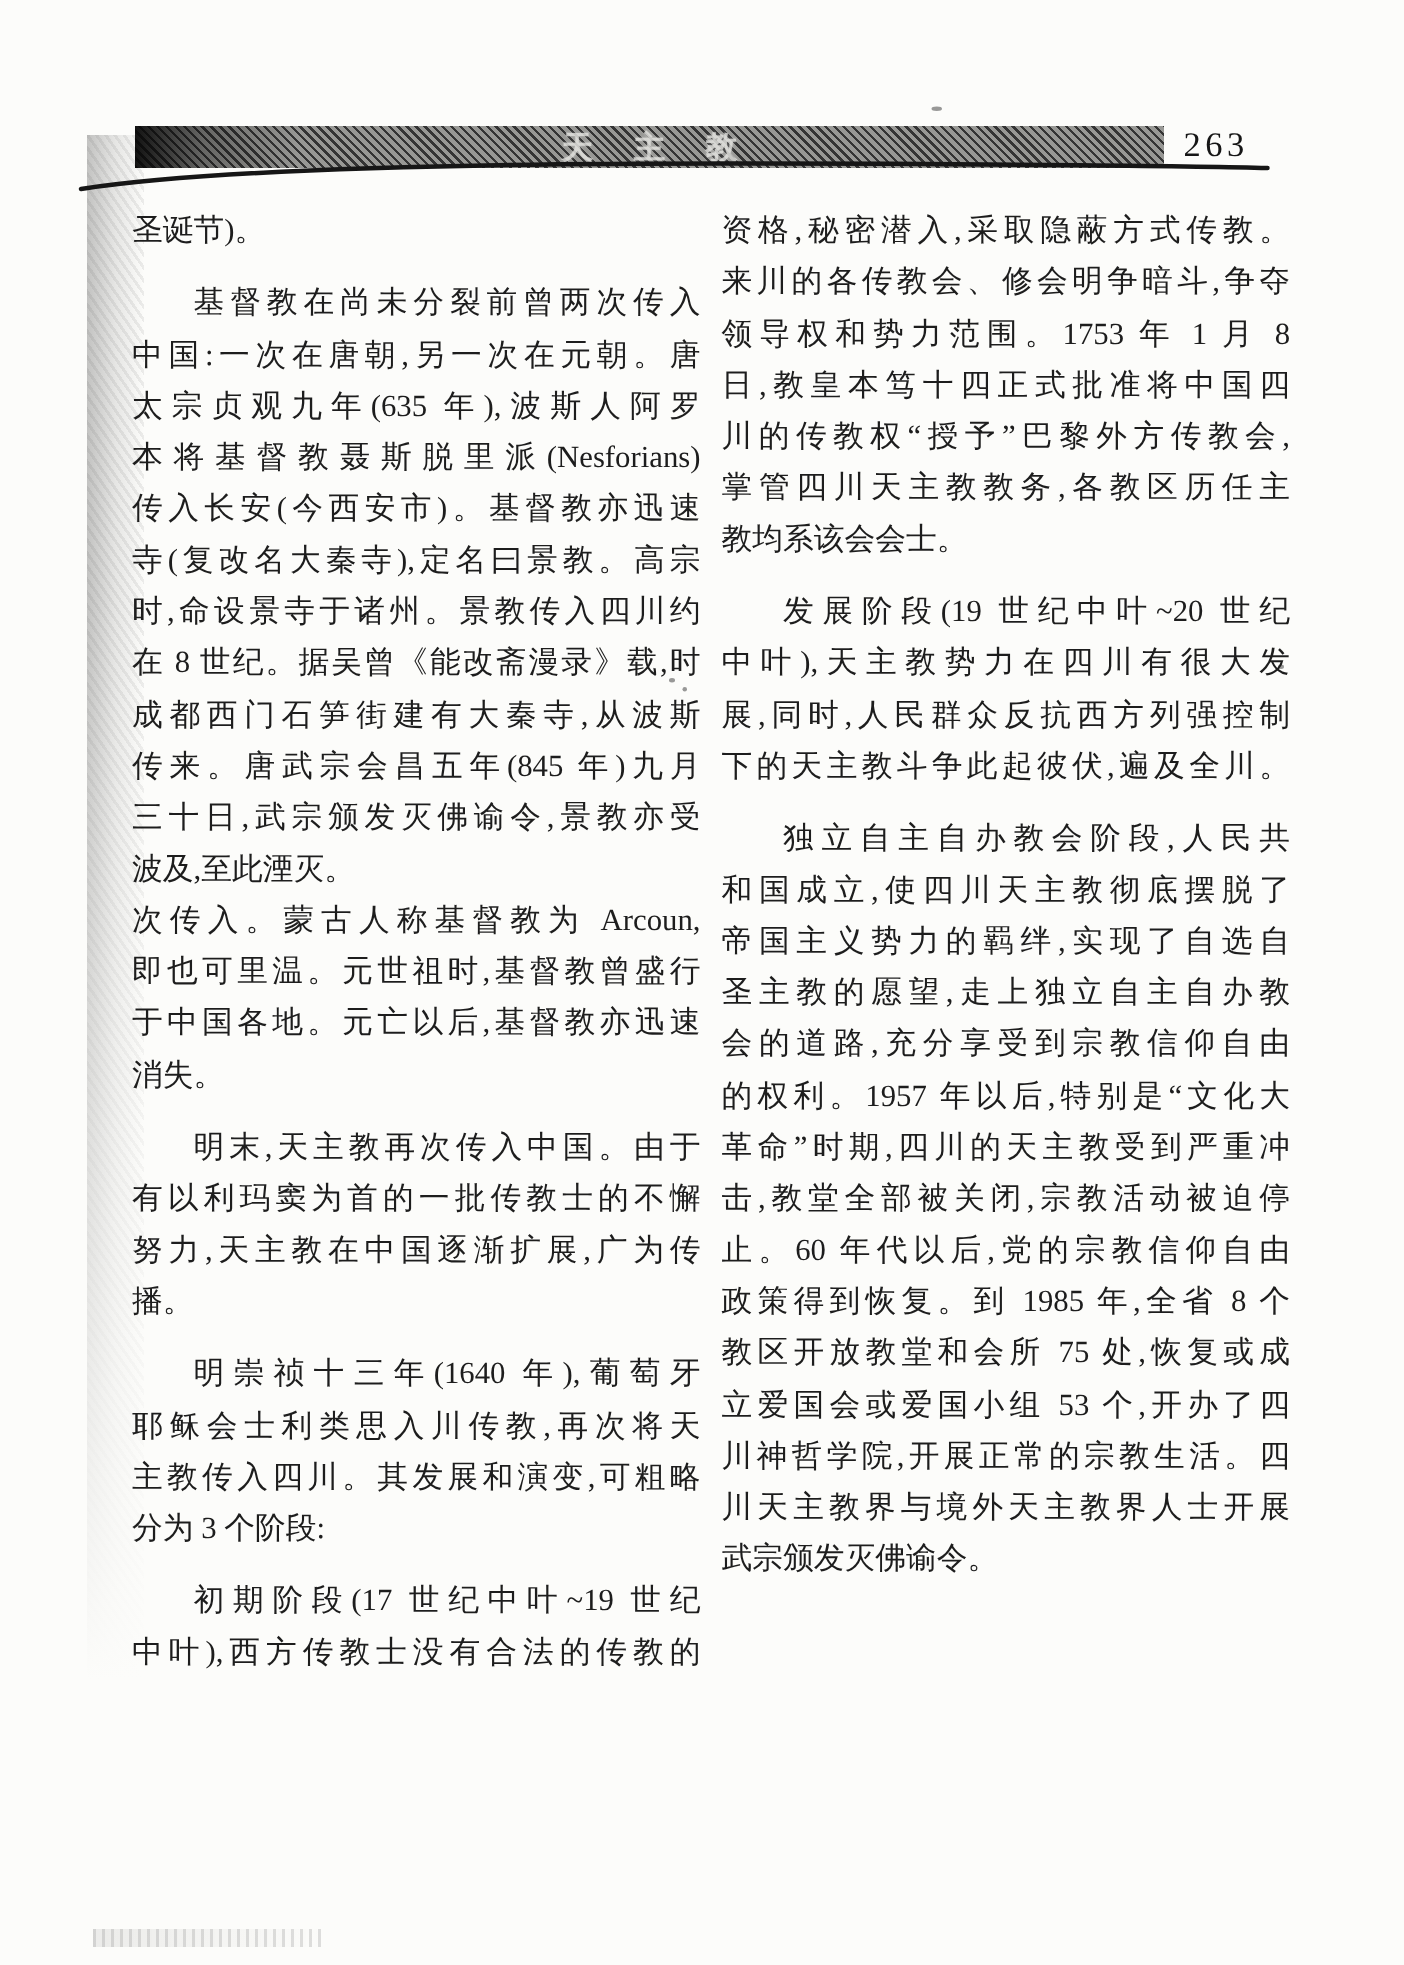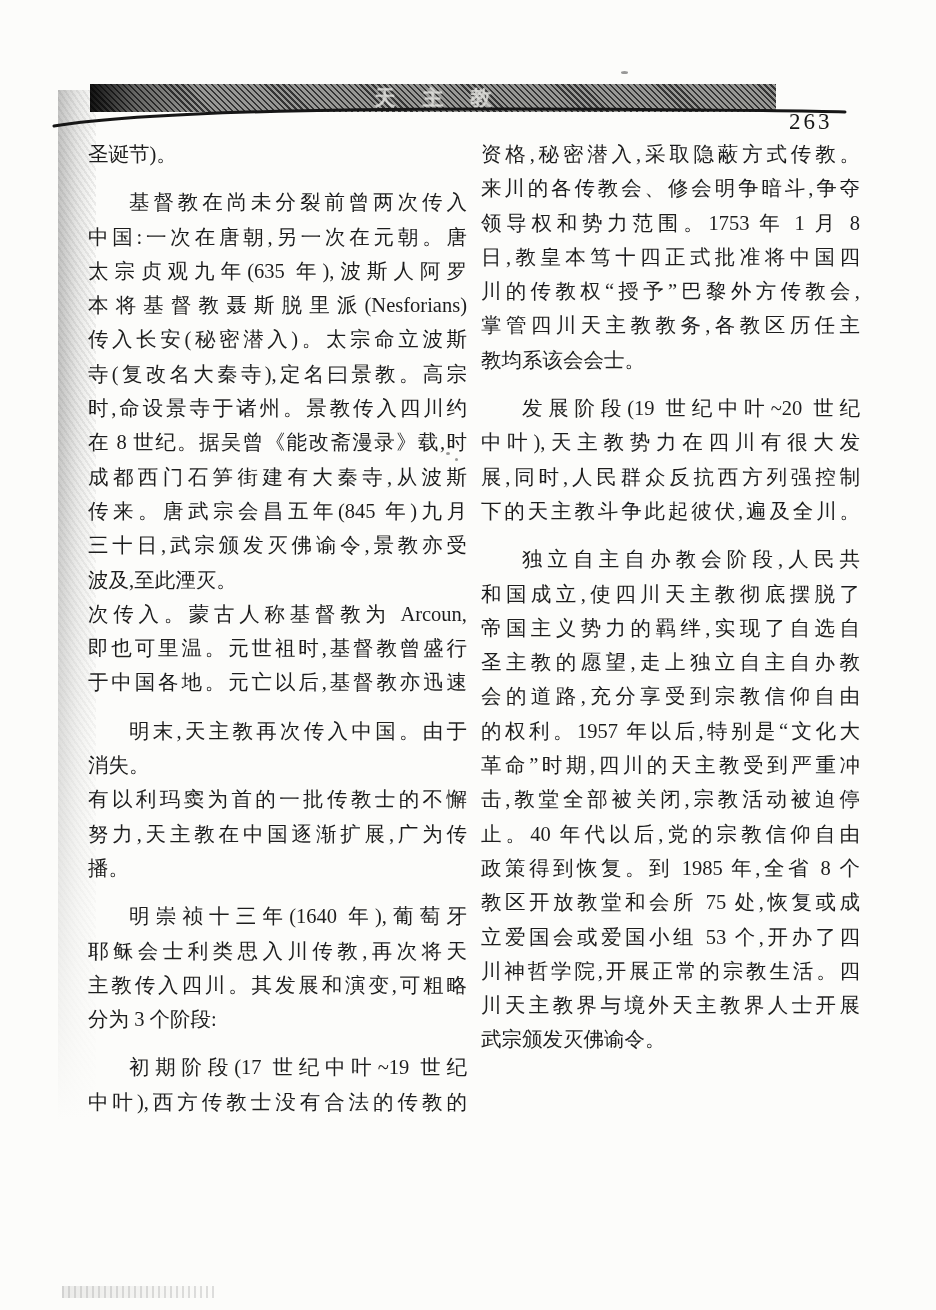--- a/index.html
+++ b/index.html
@@ -35,21 +35,20 @@
     color: rgba(225,225,222,.78);
     text-shadow: 0 0 2px rgba(255,255,255,.35);
     user-select: none;
   }
   .page-number {
     position: absolute;
     left: 789px; top: 84px;
     font-size: 23px;
     letter-spacing: 3px;
     color: #161616;
-    margin-top: 25px;
   }
   .header-rule {
     position: absolute;
     left: 52px; top: 104px;
     width: 796px; height: 30px;
     pointer-events: none;
   }
 
   
   .gutter-shadow {
@@ -130,33 +129,33 @@
   <div class="speck s4"></div>
   <div class="bottom-smudge"></div>
 
   <div class="columns">
     <div class="column">
         <div class="line end">圣诞节)。</div>
         <div class="line indent">基督教在尚未分裂前曾两次传入</div>
         <div class="line">中国:一次在唐朝,另一次在元朝。唐</div>
         <div class="line">太宗贞观九年(635 年),波斯人阿罗</div>
         <div class="line">本将基督教聂斯脱里派(Nesforians)</div>
-        <div class="line">传入长安(秘密潜入)。太宗命立波斯</div>
+        <div class="line">传入长安(今西安市)。基督教亦迅速</div>
         <div class="line">寺(复改名大秦寺),定名曰景教。高宗</div>
         <div class="line">时,命设景寺于诸州。景教传入四川约</div>
         <div class="line">在 8 世纪。据吴曾《能改斋漫录》载,时</div>
         <div class="line">成都西门石笋街建有大秦寺,从波斯</div>
         <div class="line">传来。唐武宗会昌五年(845 年)九月</div>
         <div class="line">三十日,武宗颁发灭佛谕令,景教亦受</div>
         <div class="line end">波及,至此湮灭。</div>
         <div class="line">次传入。蒙古人称基督教为 Arcoun,</div>
         <div class="line">即也可里温。元世祖时,基督教曾盛行</div>
         <div class="line">于中国各地。元亡以后,基督教亦迅速</div>
+        <div class="line end">消失。</div>
         <div class="line indent">明末,天主教再次传入中国。由于</div>
-        <div class="line end">消失。</div>
         <div class="line">有以利玛窦为首的一批传教士的不懈</div>
         <div class="line">努力,天主教在中国逐渐扩展,广为传</div>
         <div class="line end">播。</div>
         <div class="line indent">明崇祯十三年(1640 年),葡萄牙</div>
         <div class="line">耶稣会士利类思入川传教,再次将天</div>
         <div class="line">主教传入四川。其发展和演变,可粗略</div>
         <div class="line end">分为 3 个阶段:</div>
         <div class="line indent">初期阶段(17 世纪中叶~19 世纪</div>
         <div class="line">中叶),西方传教士没有合法的传教的</div>
       </div>
@@ -173,21 +172,21 @@
         <div class="line">展,同时,人民群众反抗西方列强控制</div>
         <div class="line">下的天主教斗争此起彼伏,遍及全川。</div>
         <div class="line indent">独立自主自办教会阶段,人民共</div>
         <div class="line">和国成立,使四川天主教彻底摆脱了</div>
         <div class="line">帝国主义势力的羁绊,实现了自选自</div>
         <div class="line">圣主教的愿望,走上独立自主自办教</div>
         <div class="line">会的道路,充分享受到宗教信仰自由</div>
         <div class="line">的权利。1957 年以后,特别是“文化大</div>
         <div class="line">革命”时期,四川的天主教受到严重冲</div>
         <div class="line">击,教堂全部被关闭,宗教活动被迫停</div>
-        <div class="line">止。40 年代以后,党的宗教信仰自由</div>
+        <div class="line">止。60 年代以后,党的宗教信仰自由</div>
         <div class="line">政策得到恢复。到 1985 年,全省 8 个</div>
         <div class="line">教区开放教堂和会所 75 处,恢复或成</div>
         <div class="line">立爱国会或爱国小组 53 个,开办了四</div>
         <div class="line">川神哲学院,开展正常的宗教生活。四</div>
         <div class="line">川天主教界与境外天主教界人士开展</div>
         <div class="line end">武宗颁发灭佛谕令。</div>
       </div>
   </div>
 
 </div>

